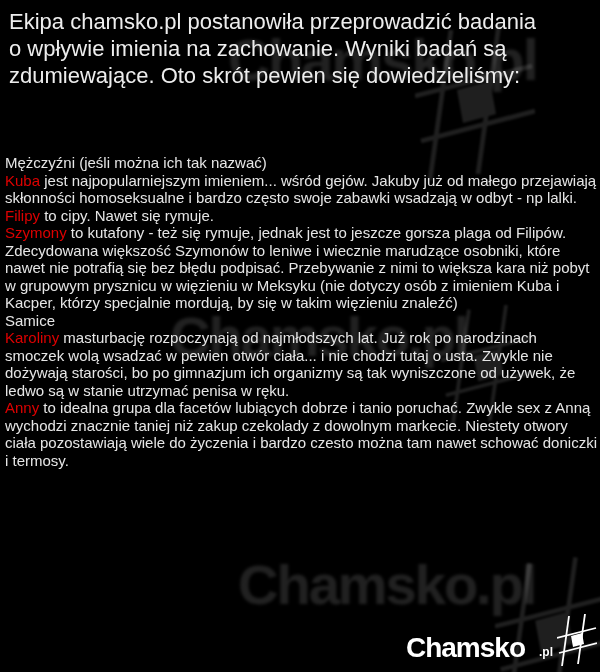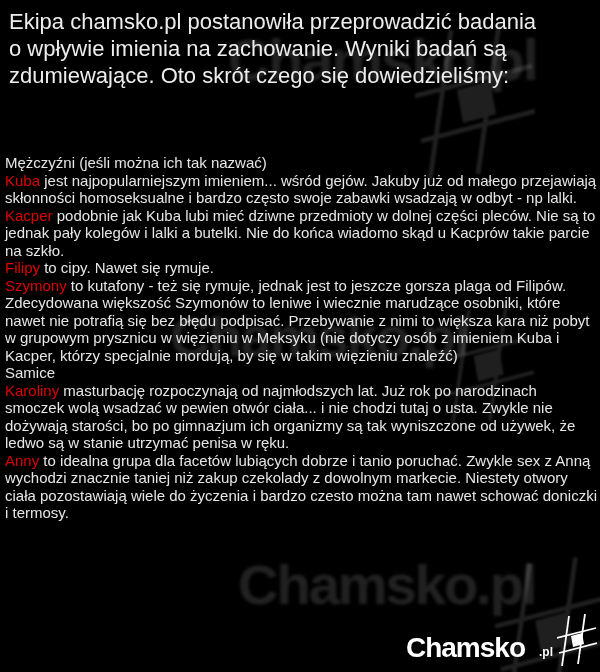--- a/index.html
+++ b/index.html
@@ -128,30 +128,29 @@
         <line x1="28" y1="0" x2="21" y2="50"></line>
       <line x1="0" y1="24" x2="39" y2="14"></line>
         <line x1="2" y1="39" x2="40" y2="29"></line>
     </g>
     <polygon points="14,22 25,19 27,30 16,33" fill="#ffffff"></polygon>
   </svg>
 
   <div class="header">
     <div>Ekipa chamsko.pl postanowiła przeprowadzić badania</div>
     <div>o wpływie imienia na zachowanie. Wyniki badań są</div>
-    <div>zdumiewające. Oto skrót czego się dowiedzieliśmy:</div>
+    <div>zdumiewające. Oto skrót pewien się dowiedzieliśmy:</div>
   </div>
 
   <div class="body">
 
     <p class="section-title">Mężczyźni (jeśli można ich tak nazwać)</p>
 
     <p><span class="nm">Kuba</span><span> jest najpopularniejszym imieniem... wśród gejów. Jakuby już od małego przejawiają skłonności homoseksualne i bardzo często swoje zabawki wsadzają w odbyt - np lalki.</span></p>
 
-    <p><span class="nm">Kacper</span><span> podobnie jak Kuba lubi mieć dziwne przedmioty w dolnej części pleców. Nie są to jednak pały kolegów i lalki a butelki. Nie do końca wiadomo skąd u Kacprów takie parcie na szkło.</span></p>
 
     <p><span class="nm">Filipy</span><span> to cipy. Nawet się rymuje.</span></p>
 
     <p><span class="nm">Szymony</span><span> to kutafony - też się rymuje, jednak jest to jeszcze gorsza plaga od Filipów. Zdecydowana większość Szymonów to leniwe i wiecznie marudzące osobniki, które nawet nie potrafią się bez błędu podpisać. Przebywanie z nimi to większa kara niż pobyt w grupowym prysznicu w więzieniu w Meksyku (nie dotyczy osób z imieniem Kuba i Kacper, którzy specjalnie mordują, by się w takim więzieniu znaleźć)</span></p>
 
     <p class="section-title section-samice">Samice</p>
 
 
     <p><span class="nm">Karoliny</span><span> masturbację rozpoczynają od najmłodszych lat. Już rok po narodzinach smoczek wolą wsadzać w pewien otwór ciała... i nie chodzi tutaj o usta. Zwykle nie dożywają starości, bo po gimnazjum ich organizmy są tak wyniszczone od używek, że ledwo są w stanie utrzymać penisa w ręku.</span></p>
 

